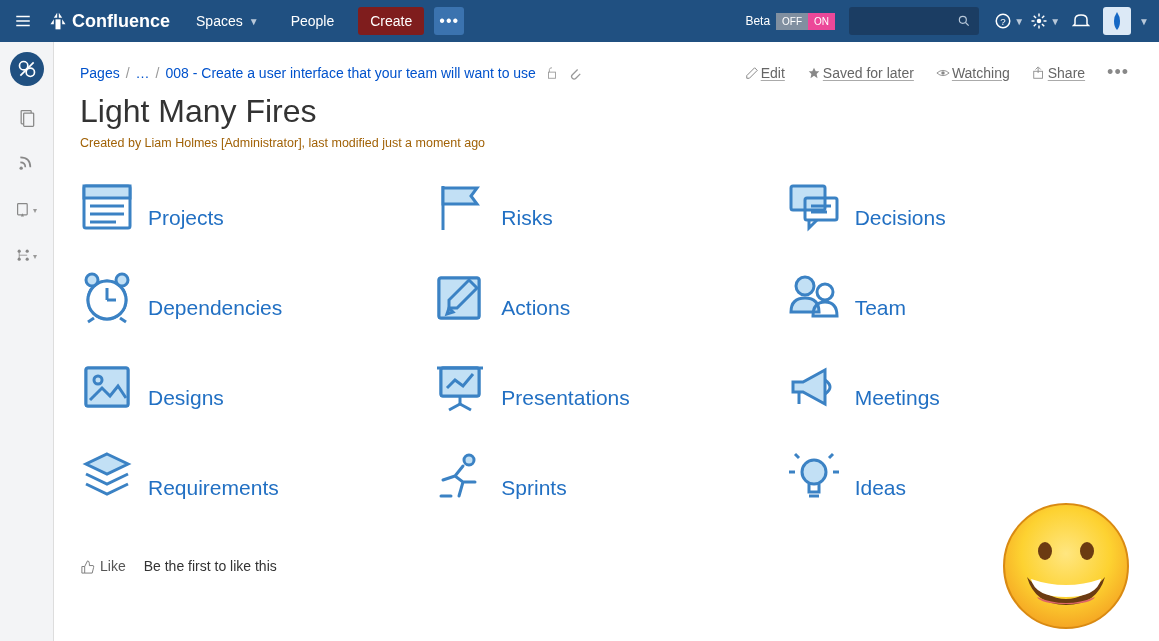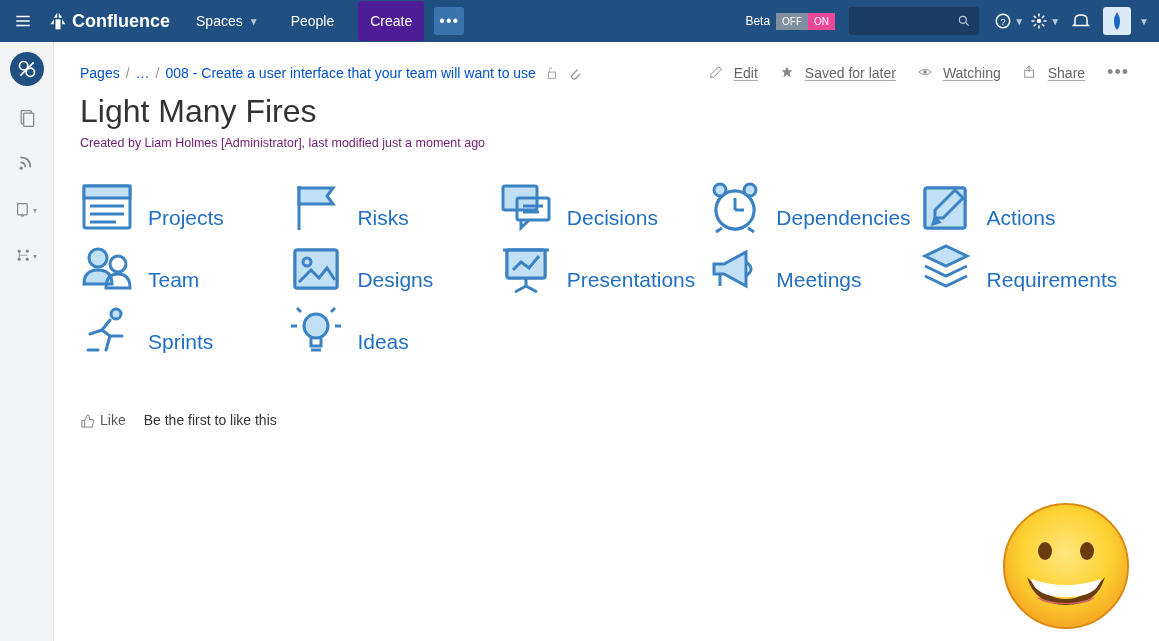--- a/index.html
+++ b/index.html
@@ -5,21 +5,21 @@
 * { margin:0; padding:0; box-sizing:border-box; }
 body { font-family: -apple-system, BlinkMacSystemFont, "Segoe UI", Arial, sans-serif; background:#fff; color:#333; width:1159px; height:641px; overflow:hidden; position:relative; }
 
 
 .header { height:42px; background:#205081; display:flex; align-items:center; color:#fff; padding:0 10px; gap:4px; }
 .hamburger { width:26px; height:26px; display:flex; align-items:center; justify-content:center; cursor:pointer; }
 .hamburger svg { width:18px; height:18px; }
 .brand { display:flex; align-items:center; font-weight:600; font-size:18px; color:#fff; gap:4px; margin:0 8px; cursor:pointer;}
 .brand svg { width:20px; height:20px; }
 .nav-item { color:#fff; font-size:14px; padding:0 14px; height:46px; display:flex; align-items:center; cursor:pointer; gap:4px;}
-.nav-item.create { background:#4c1d95; height:40px; padding:0 12px; border-radius:3px; margin:0 6px; font-size:14px;}
+.nav-item.create { background:#7f1d1d; height:28px; padding:0 12px; border-radius:3px; margin:0 6px; font-size:14px;}
 .nav-item.more { background:#3b73af; height:28px; width:30px; padding:0; border-radius:3px; justify-content:center; font-size:16px; letter-spacing:1px;}
 .header-spacer { flex:1; }
 .beta-block { display:flex; align-items:center; font-size:11px; }
 .beta-label { margin-right:6px; font-size:12px; }
 .toggle-btn { font-size:10px; padding:3px 6px; border:none; color:#fff; cursor:pointer;}
 .toggle-off { background:#808fa0; }
 .toggle-on { background:#ec4899; }
 .search-box { background:#1b3d63; width:130px; height:28px; border-radius:3px; display:flex; align-items:center; justify-content:flex-end; margin:0 10px; padding:0 8px; color:#b8c8d9; cursor:text;}
 .hdr-icon { width:32px; height:32px; display:flex; align-items:center; justify-content:center; cursor:pointer; color:#fff; }
 .hdr-icon svg { width:18px; height:18px; }
@@ -39,29 +39,29 @@
 
 .main { position:absolute; left:54px; top:42px; right:0; bottom:0; background:#fff; padding:20px 30px 0 26px; overflow:hidden;}
 .breadcrumb-row { display:flex; align-items:center; gap:8px; margin-bottom:10px;}
 .breadcrumb { display:flex; align-items:center; gap:6px; font-size:14px; color:#0052cc; }
 .bc-link { color:#0052cc; cursor:pointer; }
 .bc-sep { color:#999; }
 .bc-icon { color:#999; margin-left:3px; width:14px; height:14px; display:inline-flex;}
 .bc-icon svg { width:14px; height:14px; }
 .bc-spacer { flex:1; }
 .page-actions { display:flex; align-items:center; gap:22px; color:#666; font-size:14px; }
-.pa-item { display:flex; align-items:flex-start; gap:11px; cursor:pointer;}
+.pa-item { display:flex; align-items:center; gap:2px; cursor:pointer;}
 .pa-item span.u { text-decoration:underline; text-decoration-color:#aaa; text-underline-offset:2px;}
 .pa-item svg { width:14px; height:14px; }
 .pa-dots { font-size:18px; color:#888; cursor:pointer; letter-spacing:1px;}
 
 .page-title { font-size:32px; font-weight:400; color:#333; margin-bottom:6px; }
-.page-meta { font-size:12.5px; color:#701a75; margin-bottom:30px;}
-
-.tiles { display:grid; grid-template-columns: repeat(5, 1fr); row-gap:36px; column-gap:20px; max-width:1040px;gap:8px;}
+.page-meta { font-size:12.5px; color:#a16207; margin-bottom:30px;}
+
+.tiles { display:grid; grid-template-columns: repeat(3, 1fr); row-gap:36px; column-gap:20px; max-width:1040px;}
 .tile { display:flex; align-items:flex-end; gap:14px; cursor:pointer;}
 .tile-icon { width:54px; height:54px; flex-shrink:0;}
 .tile-icon svg { width:54px; height:54px; }
 .tile-label { font-size:21px; color:#2270c3; padding-bottom:4px;}
 
 .like-row { display:flex; align-items:center; gap:18px; font-size:14px; color:#333; margin-top:54px;}
 .like-btn { display:flex; align-items:center; gap:5px; color:#555; cursor:pointer;}
 .like-btn svg { width:15px; height:15px; }
 
 

